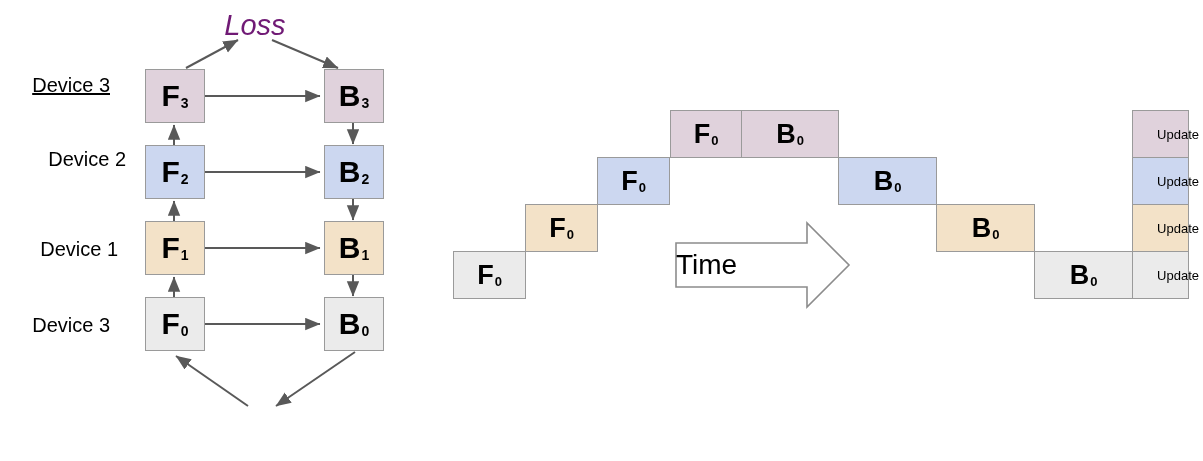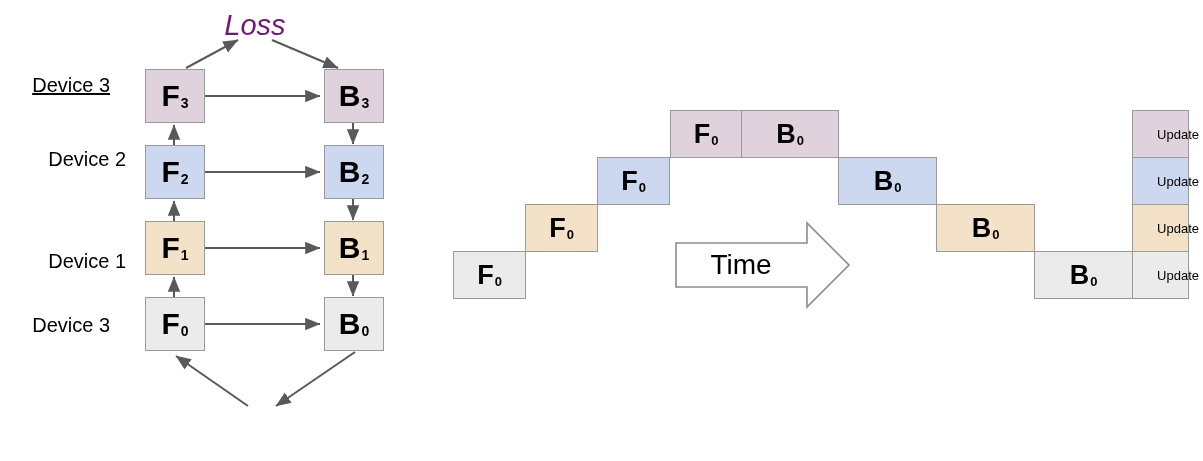--- a/index.html
+++ b/index.html
@@ -70,21 +70,21 @@
     <path d="M353,275 L353,296" stroke="#595959" stroke-width="2" fill="none" marker-end="url(#ah)"></path>
 
     <path d="M355,352 L276,406" stroke="#595959" stroke-width="2" fill="none" marker-end="url(#ah)"></path>
     <path d="M248,406 L176,356" stroke="#595959" stroke-width="2" fill="none" marker-end="url(#ah)"></path>
   </svg>
 
   <div class="abs bigtext" style="left:195px;top:11px;width:120px;">Loss</div>
 
   <div class="abs dev-label" style="left:0;top:75px;width:110px;text-decoration:underline;">Device 3</div>
   <div class="abs dev-label" style="left:0;top:149px;width:110px;margin-left:16px;">Device 2</div>
-  <div class="abs dev-label" style="left:16px;top:239px;width:110px;margin-top:12px;">Device 1</div>
+  <div class="abs dev-label" style="left:8px;top:239px;width:110px;">Device 1</div>
   <div class="abs dev-label" style="left:0;top:315px;width:110px;">Device 3</div>
 
   <div class="abs cell" style="left:145px;top:69px;width:60px;height:54px;background:#e0d2dc;">
     <span class="lbl">
         <span>F</span>
         <sub>3</sub>
       </span>
   </div>
   <div class="abs cell" style="left:145px;top:145px;width:60px;height:54px;background:#ccd7f0;">
     <span class="lbl">
@@ -184,15 +184,15 @@
   </div>
 
   <div class="abs ucell" style="left:1132px;top:110px;width:57px;height:48px;background:#e0d2dc;">Update</div>
   <div class="abs ucell" style="left:1132px;top:157px;width:57px;height:48px;background:#ccd7f0;">Update</div>
   <div class="abs ucell" style="left:1132px;top:204px;width:57px;height:48px;background:#f3e2c8;">Update</div>
   <div class="abs ucell" style="left:1132px;top:251px;width:57px;height:48px;background:#ebebeb;">Update</div>
 
   <svg class="abs" style="left:672px;top:218px;width:182px;height:94px;">
     <path d="M4,25 L135,25 L135,5 L177,47 L135,89 L135,69 L4,69 z" fill="#ffffff" stroke="#8c8c8c" stroke-width="1.6" stroke-linejoin="miter"></path>
   </svg>
-  <div class="abs time-label" style="left:676px;top:251px;width:130px;text-align:center;">Time</div>
+  <div class="abs time-label" style="left:676px;top:251px;width:130px;">Time</div>
 
 </div>
 
 </body></html>

